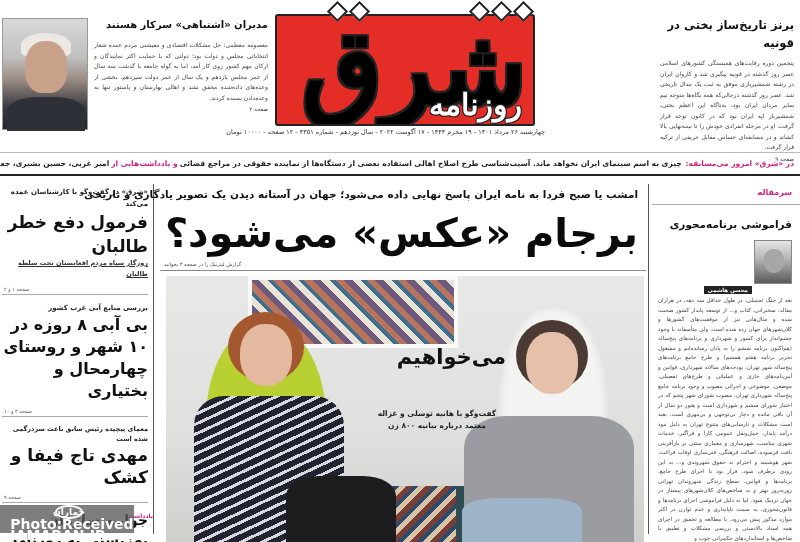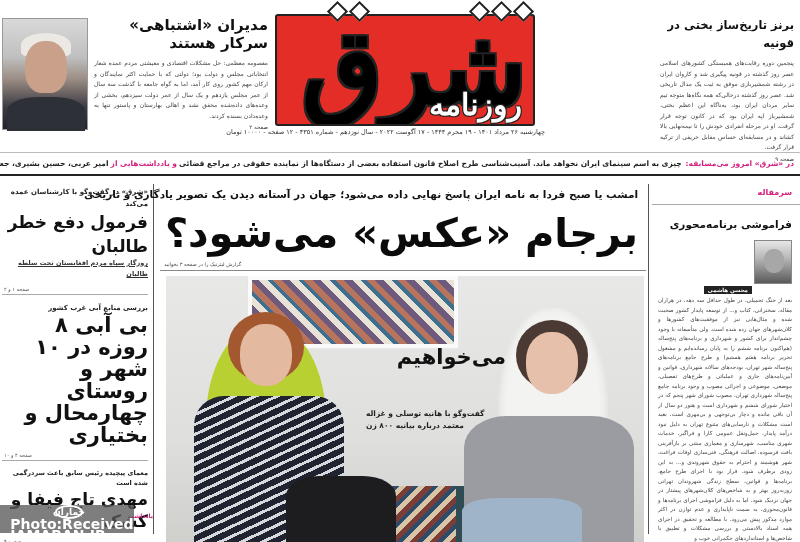--- a/index.html
+++ b/index.html
@@ -49,21 +49,21 @@
     .tl-photo .hair {
       position: absolute; left: 18px; top: 14px; width: 50px; height: 24px; border-radius: 50% 50% 20% 20%;
       background: #ece9e4;
     }
     .tl-photo .suit {
       position: absolute; left: 4px; top: 78px; width: 78px; height: 34px; border-radius: 40% 40% 0 0;
       background: #2e3038;
     }
     .tl-text { position: absolute; left: 94px; top: 14px; width: 174px; text-align: right; }
     .kicker-small { font-size: 7.2px; font-weight: bold; line-height: 10px; color: #222; }
-    .head-med { font-size: 15px; font-weight: bold; line-height: 18px; margin-top: 2px; }
+    .head-med { font-size: 10px; font-weight: bold; line-height: 18px; margin-top: 2px; }
     .body-small { font-size: 6px; line-height: 10.5px; color: #444; margin-top: 6px; text-align: justify; }
     .pageref { font-size: 5.5px; color: #333; margin-top: 3px; }
 
     
     .tr-text { position: absolute; left: 660px; top: 14px; width: 134px; text-align: right; }
 
     
     #ticker {
       left: 0; top: 152px; width: 800px; height: 24px;
       border-top: 1px solid #bbb; border-bottom: 2px solid #222;
@@ -121,21 +121,21 @@
     .p2-hair { position: absolute; left: 350px; top: 44px; width: 72px; height: 70px; border-radius: 50%; background: #4a3a33; }
     .p2-face { position: absolute; left: 360px; top: 56px; width: 52px; height: 62px; border-radius: 46%; background: #e6c0aa; }
     .p2-shirt { position: absolute; left: 298px; top: 140px; width: 170px; height: 126px; background: #9a9ca2; border-radius: 25% 25% 0 0; }
     .p2-jeans { position: absolute; left: 296px; top: 222px; width: 120px; height: 44px; background: #9fb4c9; border-radius: 30% 30% 0 0; }
 
     .ph-head {
       position: absolute; left: 216px; top: 66px; width: 124px; text-align: right;
       font-size: 21px; font-weight: bold; line-height: 30px; color: #111;
     }
     .ph-sub {
-      position: absolute; left: 200px; top: 132px; width: 142px; text-align: left;
+      position: absolute; left: 200px; top: 132px; width: 142px; text-align: center;
       font-size: 7.5px; font-weight: bold; color: #222; line-height: 12px;
     }
 
     
     #right-col { left: 652px; top: 178px; width: 148px; height: 364px; }
     .rc-rule { position: absolute; left: 648px; top: 184px; width: 1px; height: 350px; background: #555; }
     .rc-label { position: absolute; right: 8px; top: 10px; font-size: 8px; font-weight: bold; color: #d4237f; }
     .rc-label-rule { position: absolute; left: 0; top: 26px; width: 148px; height: 1px; background: #aaa; }
     .rc-head { position: absolute; right: 8px; top: 40px; font-size: 10.5px; font-weight: bold; white-space: nowrap; }
     .rc-photo {
@@ -196,39 +196,39 @@
 
   <div class="tr-text">
     <div class="head-med" style="font-size:11.5px">برنز تاریخ‌ساز بختی در قونیه</div>
     <div class="body-small">پنجمین دوره رقابت‌های همبستگی کشورهای اسلامی عصر روز گذشته در قونیه پیگیری شد و کاروان ایران در رشته شمشیربازی موفق به ثبت یک مدال تاریخی شد. عصر روز گذشته درحالی‌که همه نگاه‌ها متوجه تیم سایر مردان ایران بود، به‌ناگاه این اعظم بختی، شمشیرباز اپه ایران بود که در کانون توجه قرار گرفت. او در مرحله انفرادی خودش را تا نیمه‌نهایی بالا کشاند و در مسابقه‌ای حساس مقابل حریفی از ترکیه قرار گرفت.</div>
     <div class="pageref">صفحه ۹</div>
   </div>
 </div>
 
 <div id="ticker" class="abs">
   <span class="tk-label">در «شرق» امروز می‌مسابقه:</span>
-  <span class="tk-text">چیزی به اسم سینمای ایران نخواهد ماند. آسیب‌شناسی طرح اصلاح قانون استفاده بعضی از دستگاه‌ها از نماینده حقوقی در مراجع قضائی</span>
+  <span class="tk-text">چیزی به اسم سینمای ایران نخواهد ماند. آسیب‌شناسی طرح اصلاح اهالی استفاده بعضی از دستگاه‌ها از نماینده حقوقی در مراجع قضائی</span>
   <span class="tk-pink">و یادداشت‌هایی از</span>
   <span class="tk-text">امیر عربی، حسین بشیری، جعفر گودرزی</span>
 </div>
 
 <div class="col-rule"></div>
 <div id="left-col" class="abs">
   <div style="height:8px"></div>
 
   <div class="lc-item">
     <div class="lc-kicker">«شرق» در گفت‌وگو با کارشناسان عمده می‌کند</div>
     <div class="lc-head" style="font-size:17px;line-height:24px">فرمول دفع خطر طالبان</div>
     <div class="lc-sub">روزگار سیاه مردم افغانستان تحت سلطه طالبان</div>
     <div class="lc-ref">صفحه ۱ و ۲</div>
   </div>
 
   <div class="lc-item">
     <div class="lc-kicker">بررسی منابع آبی غرب کشور</div>
-    <div class="lc-head" style="font-size:21px;line-height:22px">بی آبی ۸ روزه در ۱۰ شهر و روستای چهارمحال و بختیاری</div>
+    <div class="lc-head" style="font-size:16px;line-height:22px">بی آبی ۸ روزه در ۱۰ شهر و روستای چهارمحال و بختیاری</div>
     <div class="lc-ref">صفحه ۴ و ۱۰</div>
   </div>
 
   <div class="lc-item">
     <div class="lc-kicker" style="font-size:6.5px;line-height:10px">معمای پیچیده رئیس سابق باعث سردرگمی شده است</div>
     <div class="lc-head" style="font-size:17px;line-height:22px">مهدی تاج فیفا و کشک</div>
     <div class="lc-ref">صفحه ۹</div>
   </div>
 
   <div class="lc-item">

